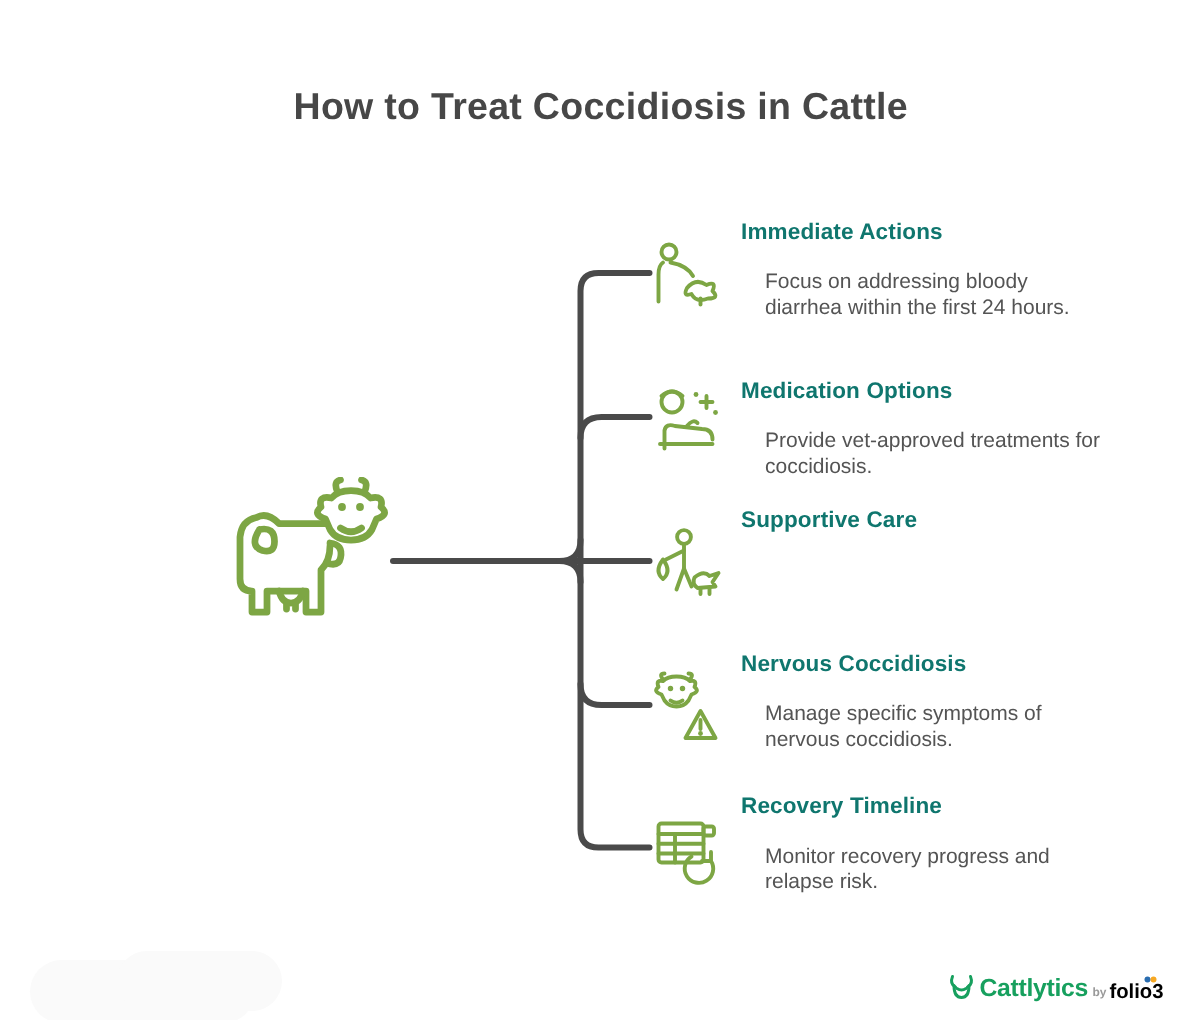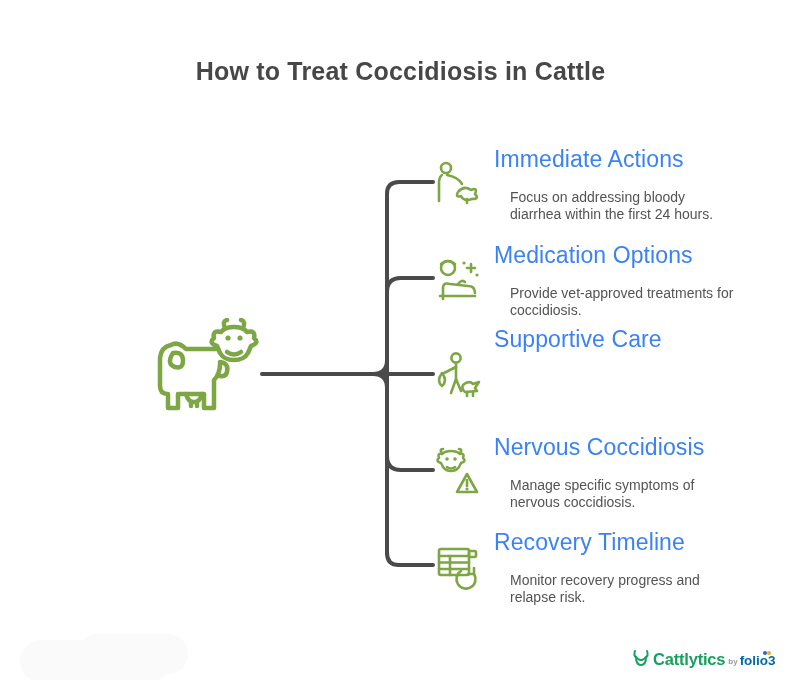--- a/index.html
+++ b/index.html
@@ -3,32 +3,32 @@
 <meta charset="utf-8">
 <style>
   html,body{margin:0;padding:0;background:#fff;}
   .canvas{position:relative;width:801px;height:680px;background:#ffffff;overflow:hidden;
           font-family:"Liberation Sans",sans-serif;}
   .title{position:absolute;top:40px;left:0;width:100%;text-align:center;
          font-size:25px;font-weight:bold;color:#474747;letter-spacing:.2px;}
   svg.lines{position:absolute;left:0;top:0;pointer-events:none;}
   .root-icon{position:absolute;left:150px;top:318px;width:116px;height:98px;}
   .item{position:absolute;left:494px;width:260px;}
-  .item h3{margin:0 0 9px 0;font-size:23px;font-weight:normal;color:#3b82f6;letter-spacing:.1px;}
+  .item h3{margin:0 0 9px 0;font-size:15px;font-weight:bold;color:#0f766e;letter-spacing:.1px;}
   .item p{margin:16px;font-size:14px;line-height:17px;color:#545454;max-width:252px;}
   .node-icon{position:absolute;left:434px;width:48px;height:52px;}
-  .i1{top:146px}.i2{top:242px}.i3{top:326px}.i4{top:434px}.i5{top:529px}
+  .i1{top:146px}.i2{top:252px}.i3{top:338px}.i4{top:434px}.i5{top:529px}
   .ic1{top:159px}.ic2{top:255px}.ic3{top:351px}.ic4{top:447px}.ic5{top:542px}
   .blob{position:absolute;background:#fafafa;border-radius:24px;}
   .blob.b1{left:20px;top:640px;width:150px;height:42px;}
   .blob.b2{left:78px;top:634px;width:110px;height:40px;}
   .footer{position:absolute;left:631px;top:649px;display:flex;align-items:center;gap:2px;}
   .brand{font-size:16.5px;font-weight:bold;color:#17A05E;letter-spacing:-.2px;}
   .byline{font-size:8px;color:#9a9a9a;font-weight:bold;margin:4px 0 0 1px;}
-  .company{position:relative;font-size:13.5px;font-weight:bold;color:#0369a1;margin-top:3px;}
+  .company{position:relative;font-size:13.5px;font-weight:bold;color:#000000;margin-top:3px;}
   .f-dot{position:absolute;width:4px;height:4px;border-radius:50%;top:-2px;}
   .f-dot.blue{right:9px;background:#2A6DB0;}
   .f-dot.orange{right:5px;background:#F7A823;}
 </style>
 </head>
 <body>
 
 <div class="canvas">
 
   <h1 class="title">How to Treat Coccidiosis in Cattle</h1>

